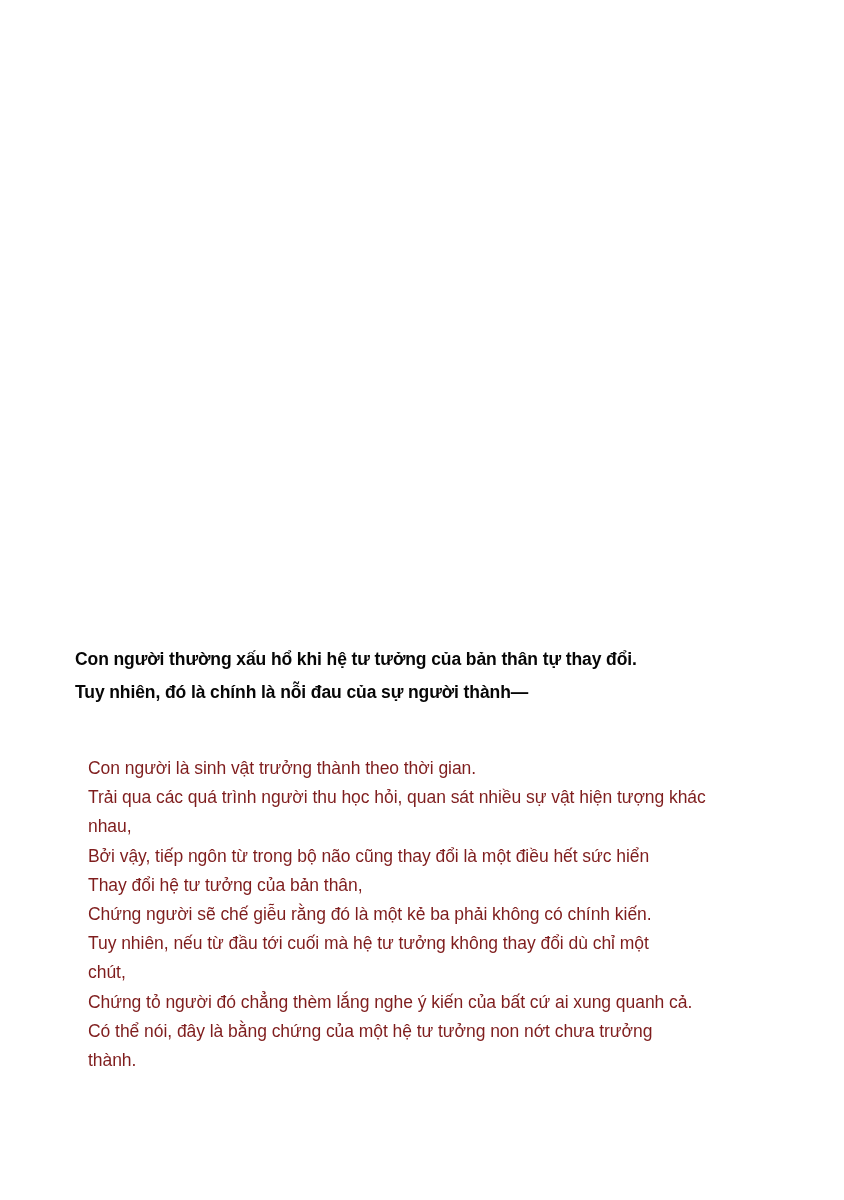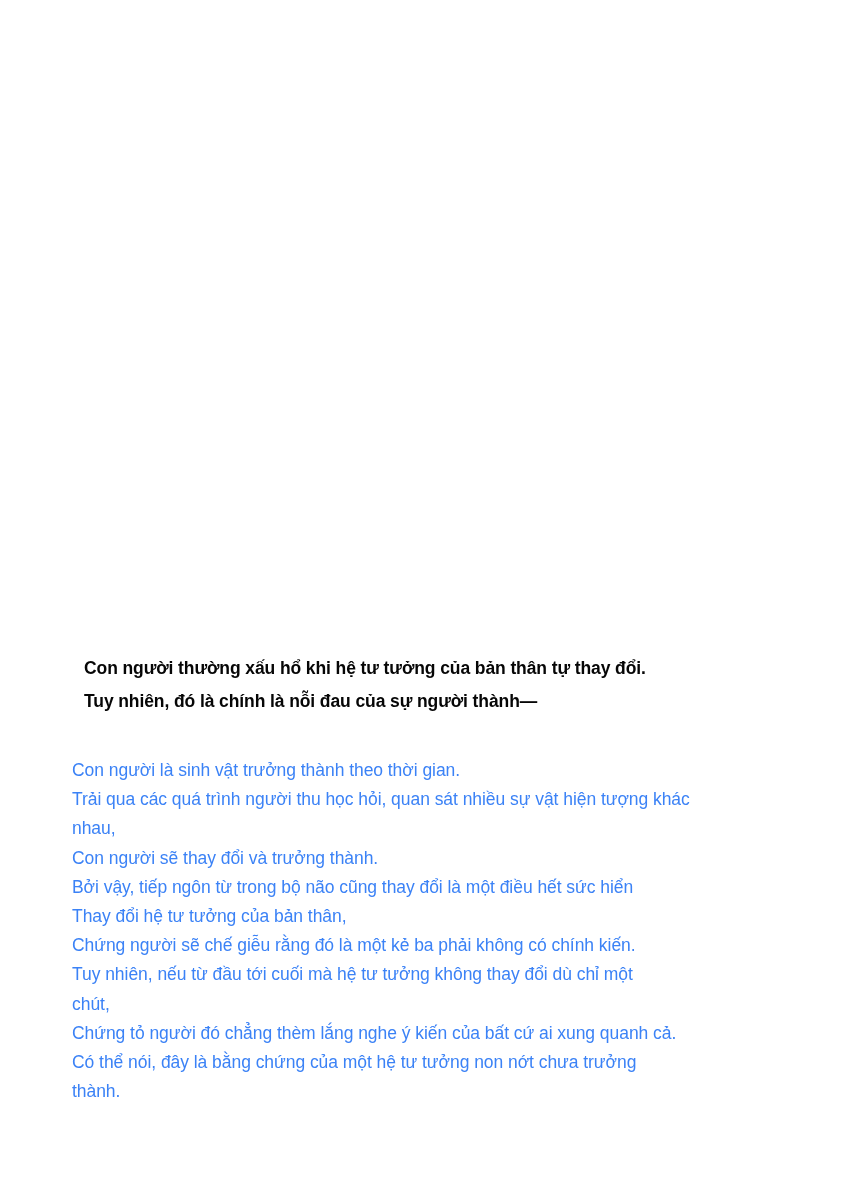--- a/index.html
+++ b/index.html
@@ -26,44 +26,44 @@
 
   
   .text-block {
     position: absolute;
     left: 72px;
     top: 640px;
     width: 700px;
   }
 
   .lead-paragraph {
-    margin: 12px;
+    margin: 3px;
     font-weight: bold;
     font-size: 17.5px;
     line-height: 33px;
     letter-spacing: -0.1px;
     color: #060606;
   }
 
   .lead-paragraph .line {
     display: block;
     white-space: nowrap;
   }
 
   .spacer-line {
     height: 26px;
   }
 
   .body-paragraph {
-    margin: 0;
+    margin: 16px;
     font-weight: normal;
     font-size: 17.5px;
     line-height: 29.2px;
     letter-spacing: -0.05px;
-    color: #3b82f6;
+    color: #7f1d1d;
   }
 
   .body-paragraph .line {
     display: block;
   }
 </style>
 </head>
 <body style="background: rgb(255, 255, 255); color: rgb(10, 10, 10);">
 
 <div class="page">
@@ -74,21 +74,20 @@
       <span class="line">Con người thường xấu hổ khi hệ tư tưởng của bản thân tự thay đổi.</span>
       <span class="line">Tuy nhiên, đó là chính là nỗi đau của sự người thành—</span>
     </p>
 
     <div class="spacer-line"></div>
 
     <p class="body-paragraph">
       <span class="line">Con người là sinh vật trưởng thành theo thời gian.</span>
       <span class="line">Trải qua các quá trình người thu học hỏi, quan sát nhiều sự vật hiện tượng khác</span>
       <span class="line">nhau,</span>
-      <span class="line">Con người sẽ thay đổi và trưởng thành.</span>
       <span class="line">Bởi vậy, tiếp ngôn từ trong bộ não cũng thay đổi là một điều hết sức hiển</span>
       <span class="line">Thay đổi hệ tư tưởng của bản thân,</span>
       <span class="line">Chứng người sẽ chế giễu rằng đó là một kẻ ba phải không có chính kiến.</span>
       <span class="line">Tuy nhiên, nếu từ đầu tới cuối mà hệ tư tưởng không thay đổi dù chỉ một</span>
       <span class="line">chút,</span>
       <span class="line">Chứng tỏ người đó chẳng thèm lắng nghe ý kiến của bất cứ ai xung quanh cả.</span>
       <span class="line">Có thể nói, đây là bằng chứng của một hệ tư tưởng non nớt chưa trưởng</span>
       <span class="line">thành.</span>
     </p>
 

